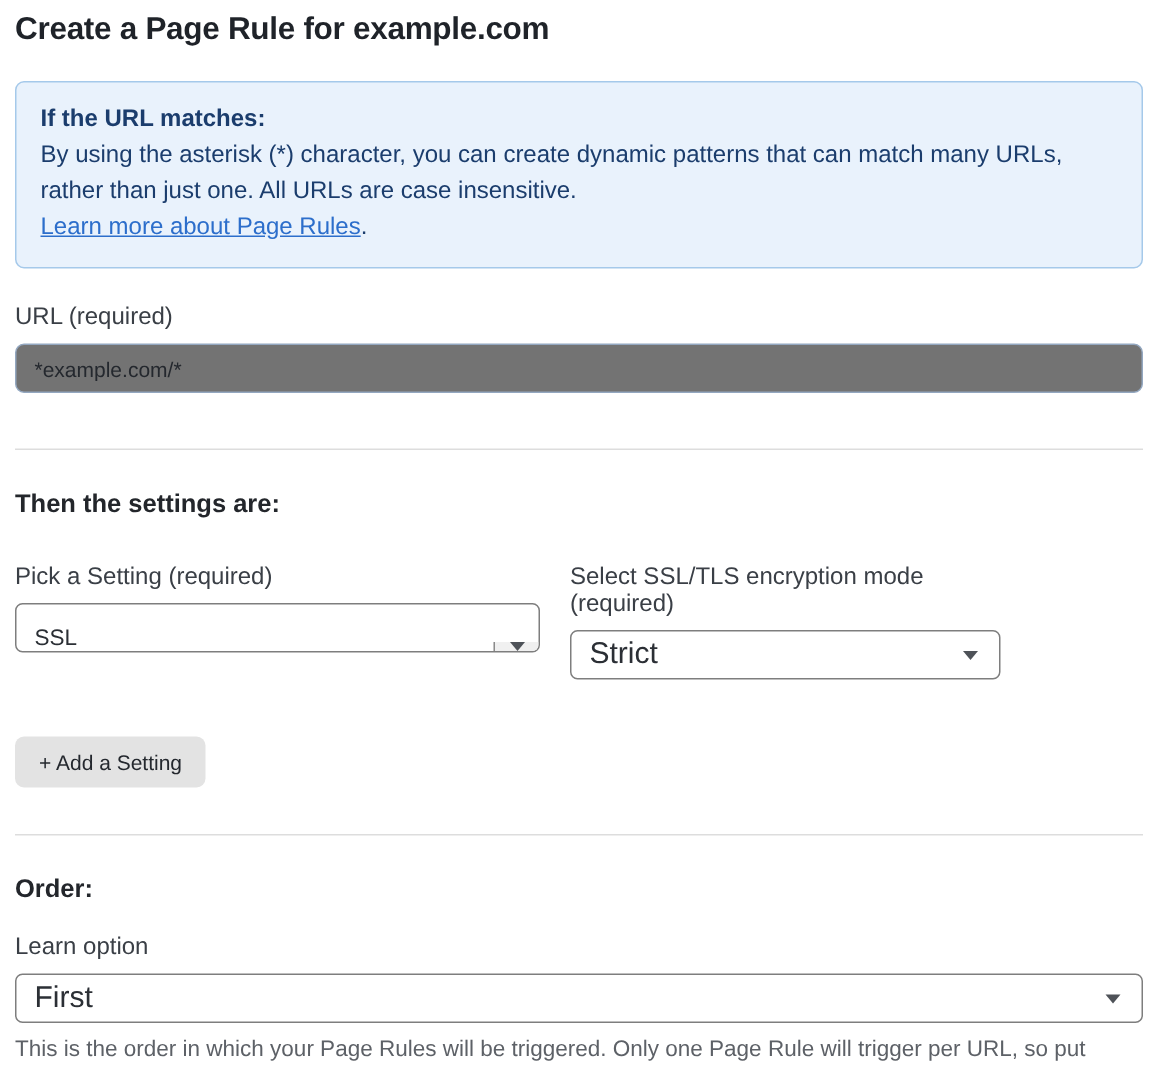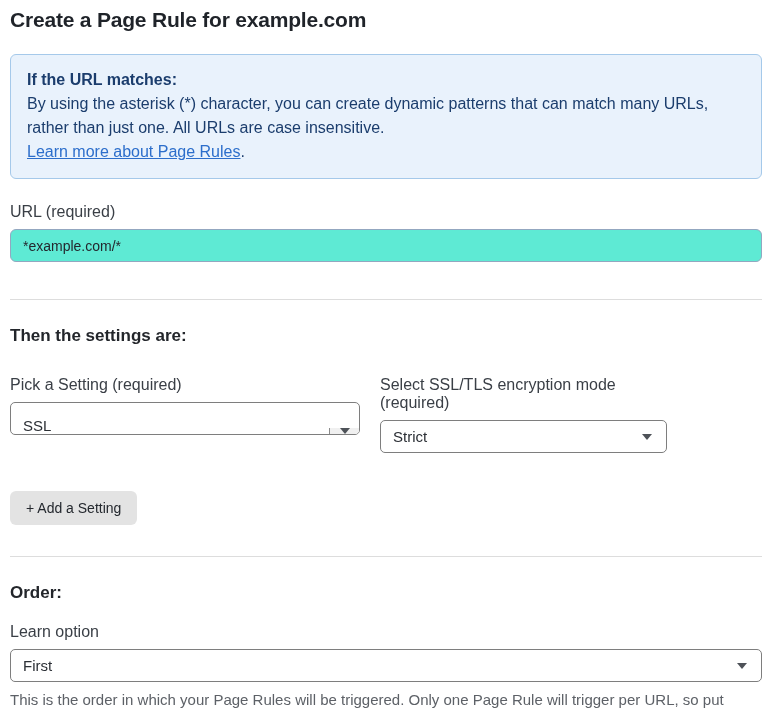--- a/index.html
+++ b/index.html
@@ -42,21 +42,21 @@
 
   .field-label {
     font-size: 16px;
     color: #3a3f46;
     margin-bottom: 8px;
   }
 
   .url-input {
     width: 752px;
     height: 33px;
-    background: #5eead4;
+    background: #737373;
     border: 1px solid #93a7c0;
     border-radius: 6px;
     padding: 0 12px;
     font-family: "Liberation Sans", sans-serif;
     font-size: 14px;
     color: #24282e;
     outline: none;
   }
 
   .divider {
@@ -110,21 +110,21 @@
   
   .select-simple {
     height: 33px;
     border: 1px solid #7e7e7e;
     border-radius: 5px;
     background: #ffffff;
     display: flex;
     align-items: center;
     justify-content: space-between;
     padding: 0 14px 0 12px;
-    font-size: 15px;
+    font-size: 20px;
     color: #2b2f35;
     cursor: pointer;
   }
 
   .caret {
     width: 0; height: 0;
     border-left: 5px solid transparent;
     border-right: 5px solid transparent;
     border-top: 6px solid #4e5258;
   }

